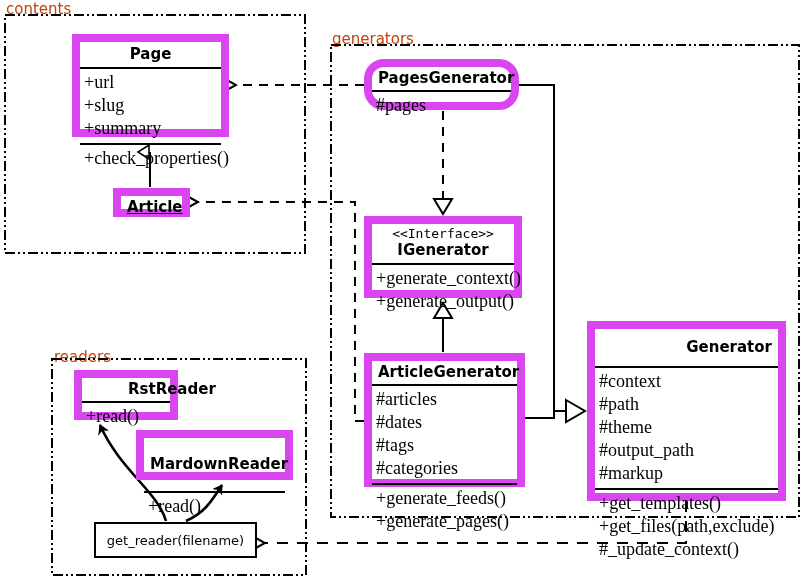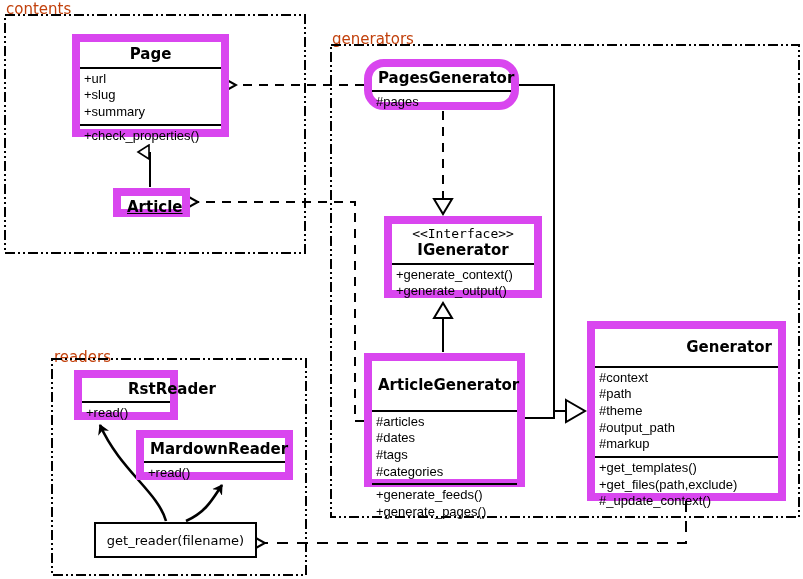--- a/index.html
+++ b/index.html
@@ -11,21 +11,21 @@
   .pkg-label{position:absolute;font-family:"DejaVu Sans",sans-serif;
              font-size:15px;color:#c2410c;white-space:nowrap;background:#fff;padding:0 2px;}
 
   .umlbox{position:absolute;border:8px solid #d946ef;background:#fff;box-sizing:border-box;}
   .umlbox .sec{border-top:2px solid #000;}
   .umlbox .sec:first-child{border-top:none;}
   .cname{font-weight:bold;font-size:15px;text-align:center;padding:4px 6px;
          font-family:"DejaVu Sans",sans-serif;line-height:1.12;}
   .stereo{font-weight:normal;font-size:13px;text-align:center;
           font-family:"DejaVu Sans Mono",monospace;line-height:1.15;}
-  .memb{font-family:Liberation Sans, sans-serif;font-size:13px;
+  .memb{font-family:Liberation Serif, serif;font-size:18px;
         padding:2px 4px 3px 4px;line-height:1.28;}
   .memb div{white-space:nowrap;}
   .funcbox{position:absolute;border:2px solid #000;background:#fff;box-sizing:border-box;
            display:flex;align-items:center;justify-content:center;
            font-family:"DejaVu Sans",sans-serif;font-size:13px;}
 </style>
 </head>
 <body>
 
 <div id="canvas">
@@ -117,33 +117,33 @@
     <div class="sec cname" style="padding:3px 6px;text-decoration:underline;">Article</div>
   </div>
 
   <div class="umlbox" style="left:364px;top:59px;width:155px;height:51px;border-radius:20px;">
     <div class="sec cname" style="padding:3px 6px;">PagesGenerator</div>
     <div class="sec memb">
       <div>#pages</div>
     </div>
   </div>
 
-  <div class="umlbox" style="left:384px;top:216px;width:158px;height:82px;">
+  <div class="umlbox" style="left:364px;top:216px;width:158px;height:82px;">
     <div class="sec" style="padding:3px 4px 4px 4px;">
       <div class="stereo">&lt;&lt;Interface&gt;&gt;</div>
       <div class="cname" style="padding:0;">IGenerator</div>
     </div>
     <div class="sec memb">
       <div>+generate_context()</div>
       <div>+generate_output()</div>
     </div>
   </div>
 
   <div class="umlbox" style="left:364px;top:353px;width:161px;height:134px;">
-    <div class="sec cname" style="padding:16px 6px;">ArticleGenerator</div>
+    <div class="sec cname" style="padding:3px 6px;">ArticleGenerator</div>
     <div class="sec memb">
       <div>#articles</div>
       <div>#dates</div>
       <div>#tags</div>
       <div>#categories</div>
     </div>
     <div class="sec memb">
       <div>+generate_feeds()</div>
       <div>+generate_pages()</div>
     </div>
@@ -166,21 +166,21 @@
   </div>
 
   <div class="umlbox" style="left:74px;top:370px;width:104px;height:50px;">
     <div class="sec cname" style="padding:3px 6px;margin-left:40px;">RstReader</div>
     <div class="sec memb">
       <div>+read()</div>
     </div>
   </div>
 
   <div class="umlbox" style="left:136px;top:430px;width:157px;height:50px;">
-    <div class="sec cname" style="padding:3px 6px;">MardownReader</div>
+    <div class="sec cname" style="padding:18px 6px;">MardownReader</div>
     <div class="sec memb">
       <div>+read()</div>
     </div>
   </div>
 
   <div class="funcbox" style="left:94px;top:522px;width:163px;height:36px;">
     <span>get_reader(filename)</span>
   </div>
 
 </div>

